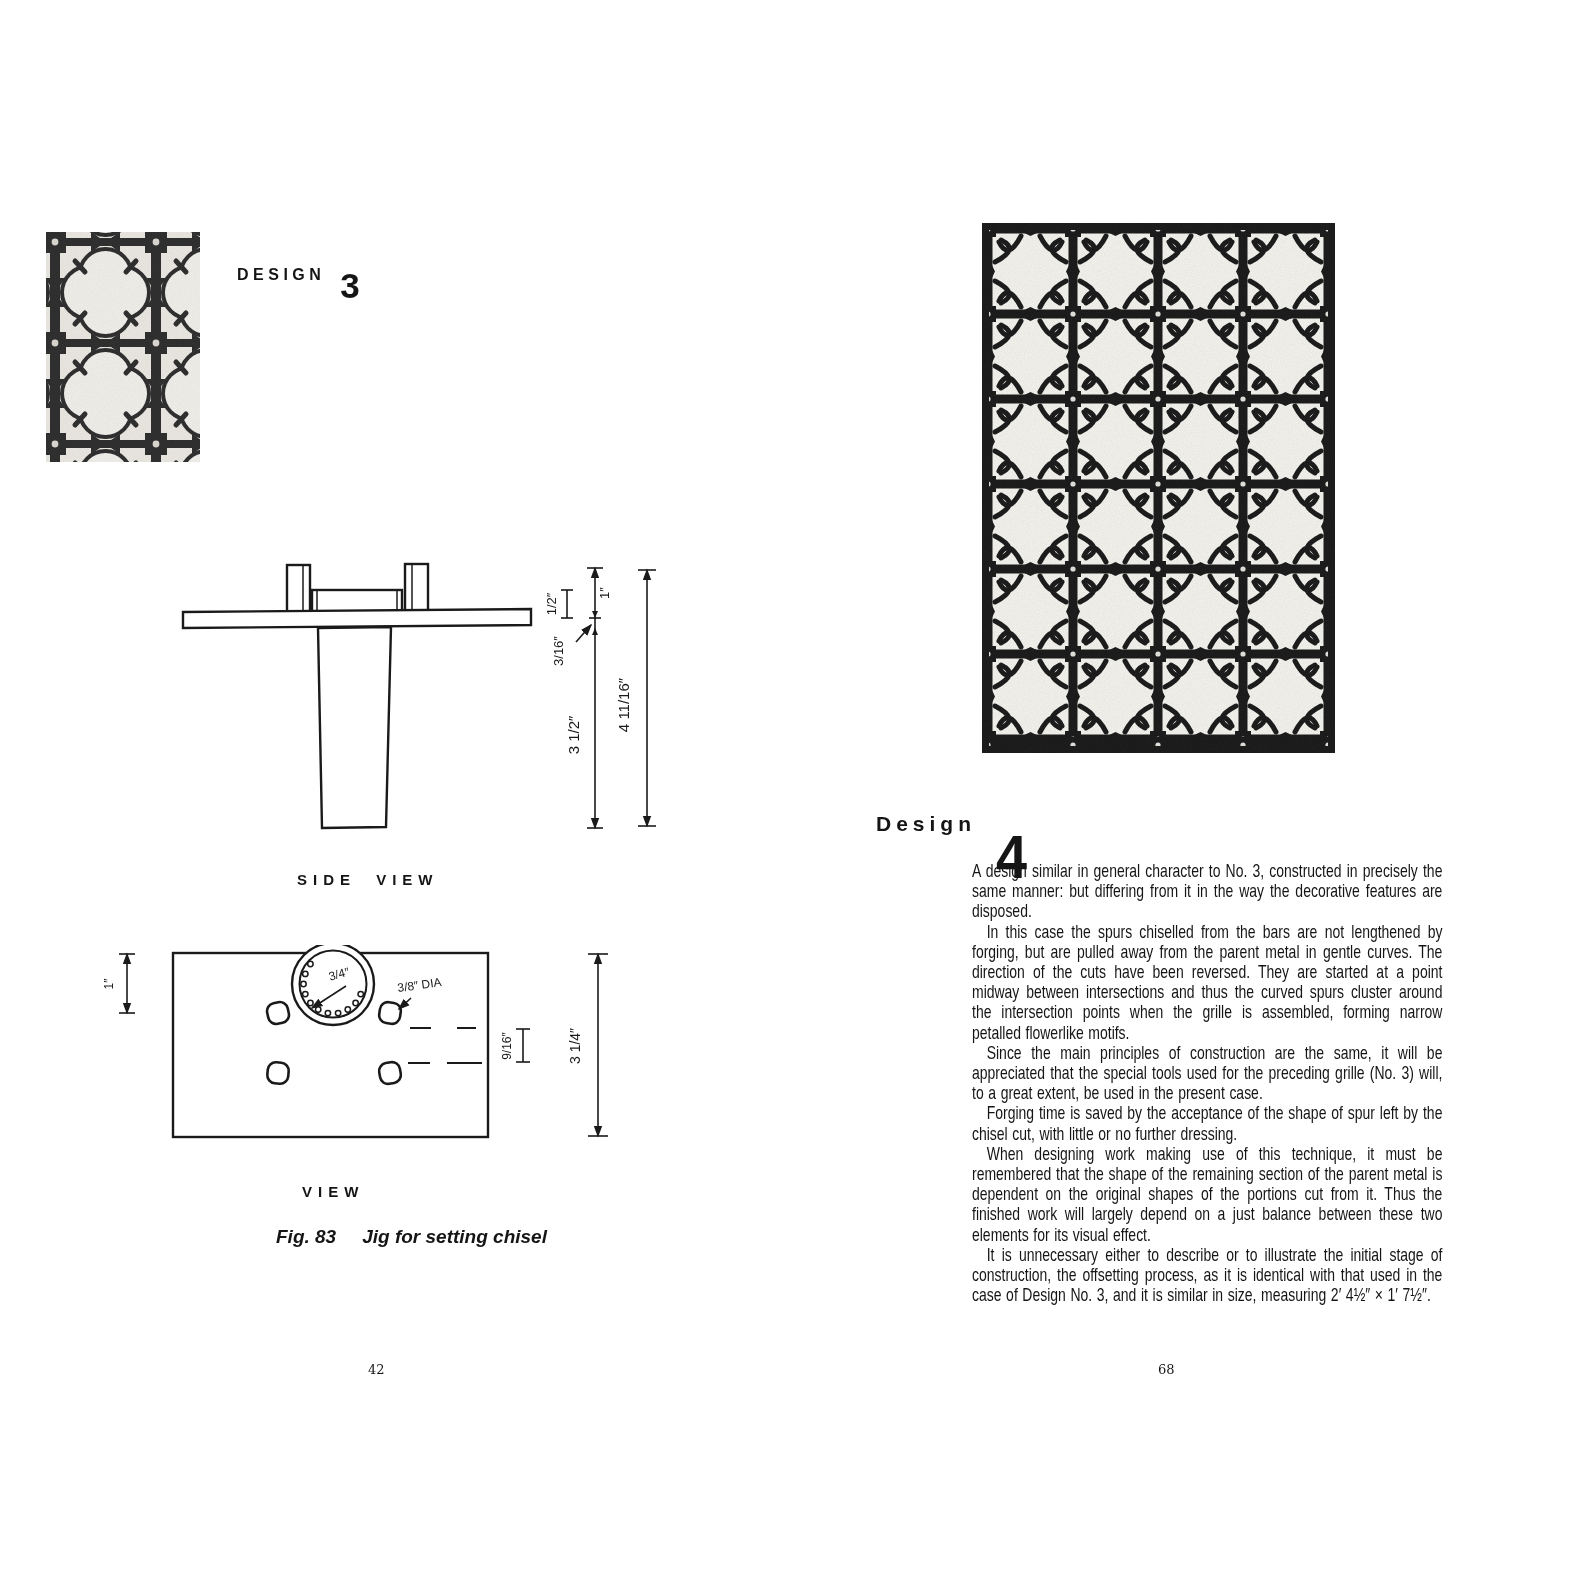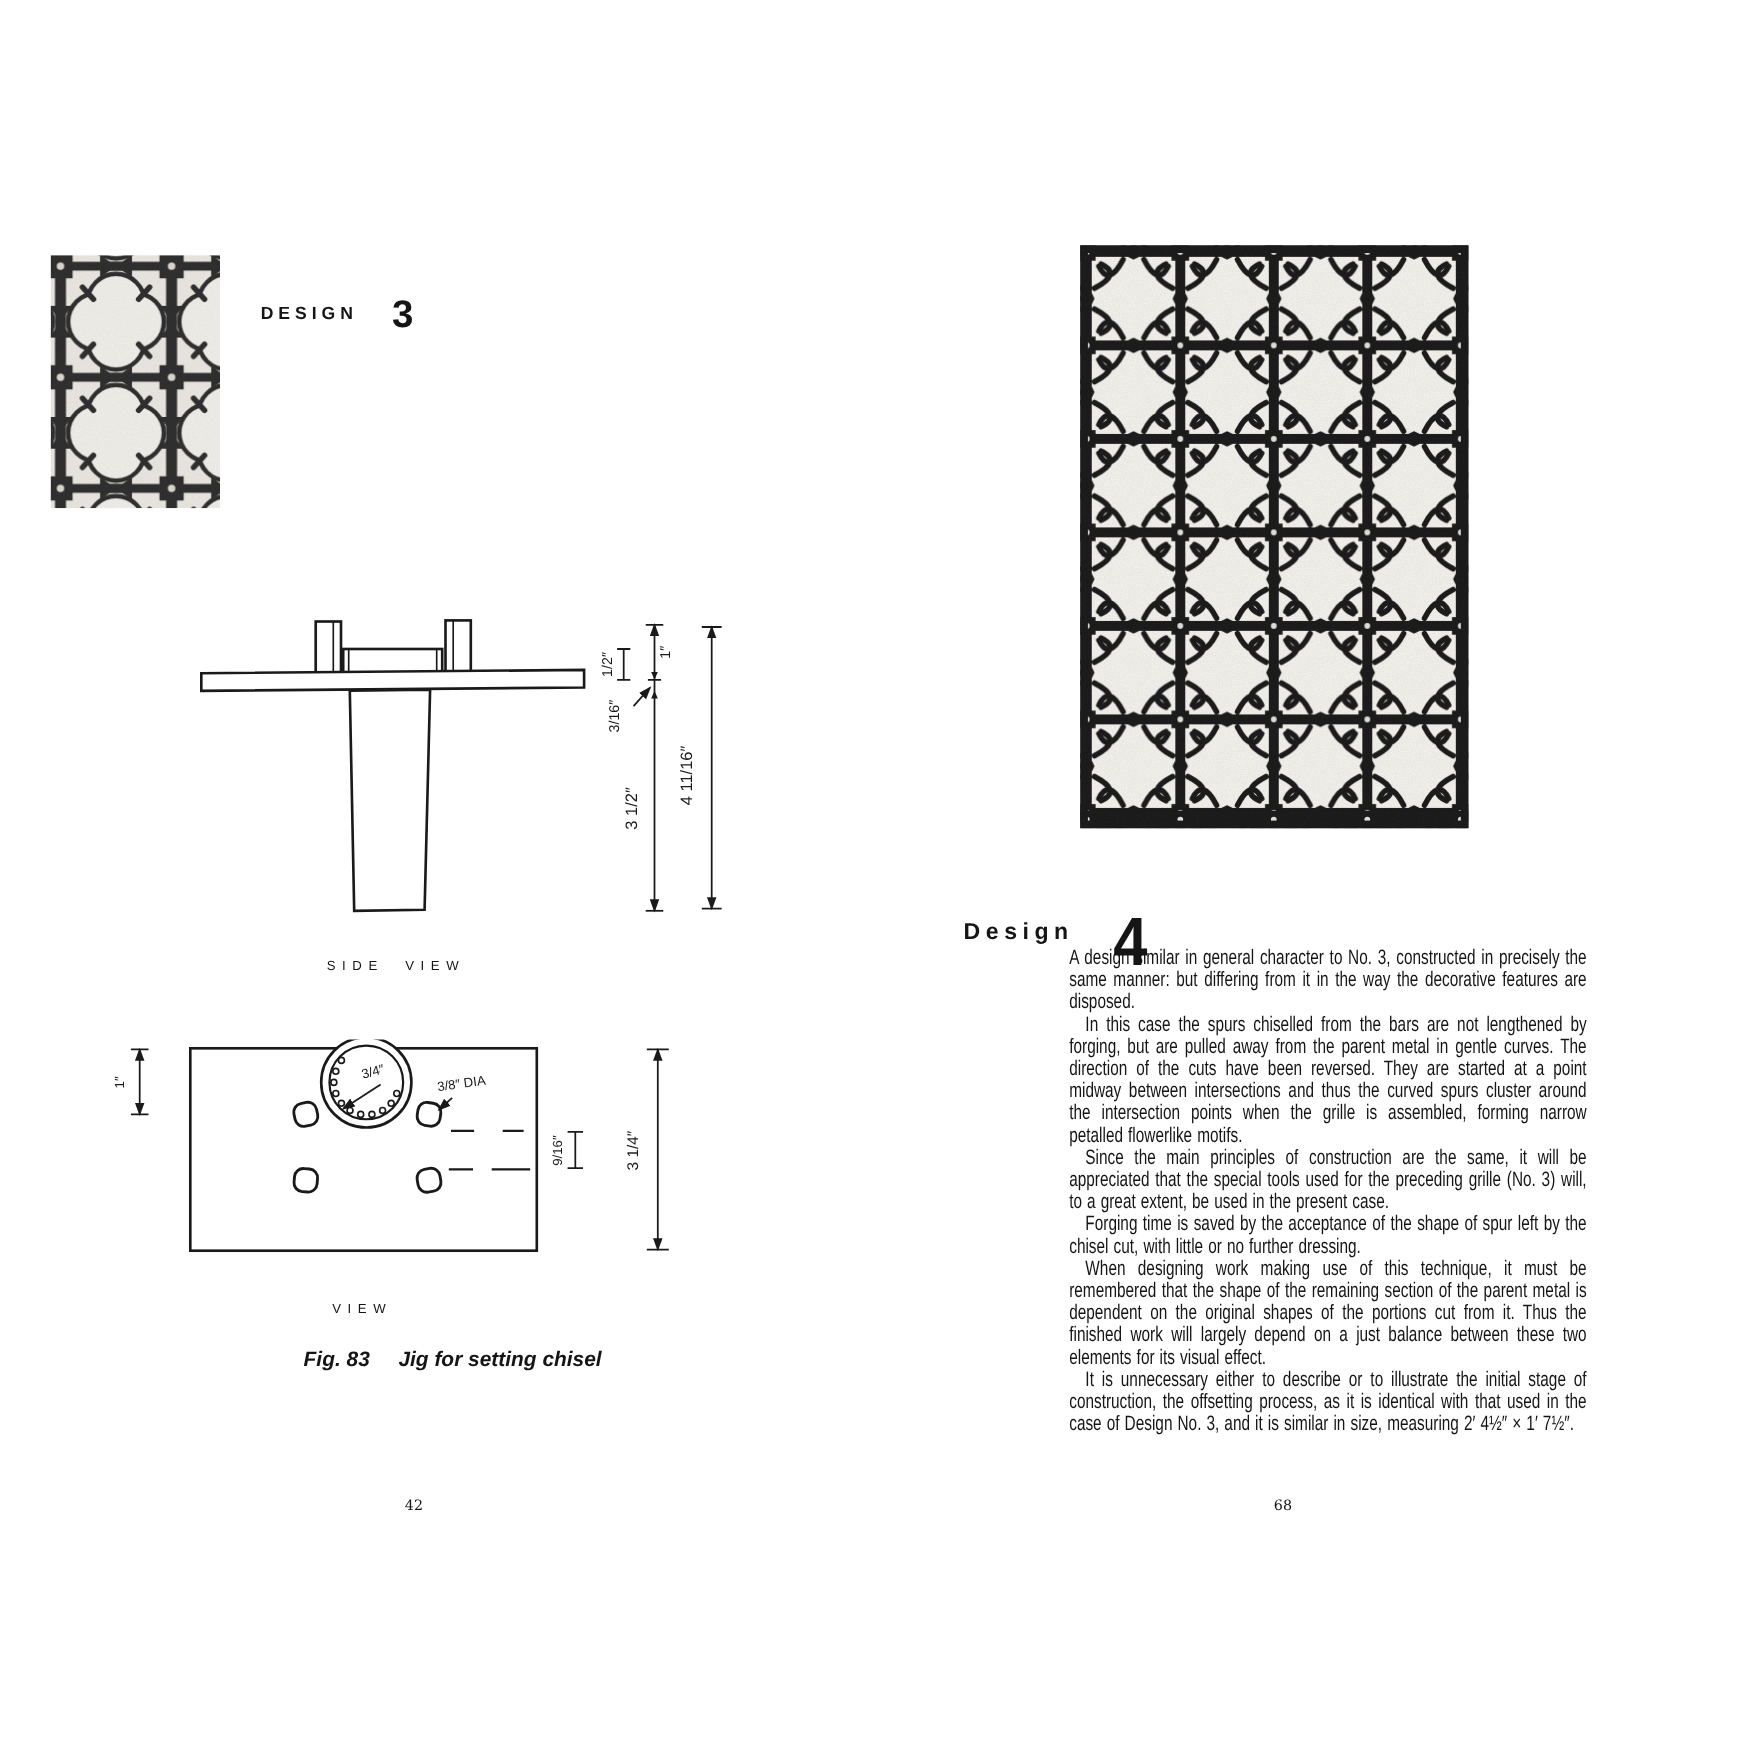--- a/index.html
+++ b/index.html
@@ -1,27 +1,27 @@
 <!DOCTYPE html>
 <html><head>
 <meta charset="utf-8">
 <style>
   html,body{margin:0;padding:0;background:#ffffff;}
   #page{position:relative;width:1591px;height:1591px;background:#ffffff;overflow:hidden;
         font-family:"Liberation Sans",sans-serif;color:#151515;}
   .abs{position:absolute;}
   
-  .design-heading{display:flex;align-items:center;white-space:nowrap;gap:16px;}
+  .design-heading{display:flex;align-items:flex-start;white-space:nowrap;}
   .design-word-left{font-size:16px;font-weight:700;letter-spacing:4.5px;}
   .design-num-left{font-size:35px;font-weight:700;margin-left:15px;letter-spacing:0;}
   .design-word-right{font-size:21px;font-weight:700;letter-spacing:5px;}
   .design-num-right{font-size:62px;font-weight:700;margin-left:20px;display:inline-block;
                     transform:translateY(9px) scaleX(.9);transform-origin:left bottom;}
   
-  .draw-caption{font-size:12px;font-weight:400;letter-spacing:6px;word-spacing:10px;white-space:nowrap;}
+  .draw-caption{font-size:15px;font-weight:700;letter-spacing:6px;word-spacing:10px;white-space:nowrap;}
   .fig-caption{font-size:19px;font-weight:700;font-style:italic;white-space:nowrap;}
   .fig-caption .gap{display:inline-block;width:26px;}
   .page-num{font-family:"DejaVu Serif","Liberation Serif",serif;font-size:13px;}
   
   .text-col{width:640px;transform:scaleX(.735);transform-origin:0 0;}
   .text-col p{margin:0;font-size:19px;line-height:20.2px;text-align:justify;word-spacing:1px;}
   .text-col p.ind{text-indent:20px;}
   svg text{font-family:"Liberation Sans",sans-serif;fill:#1a1a1a;}
 </style>
 </head>

